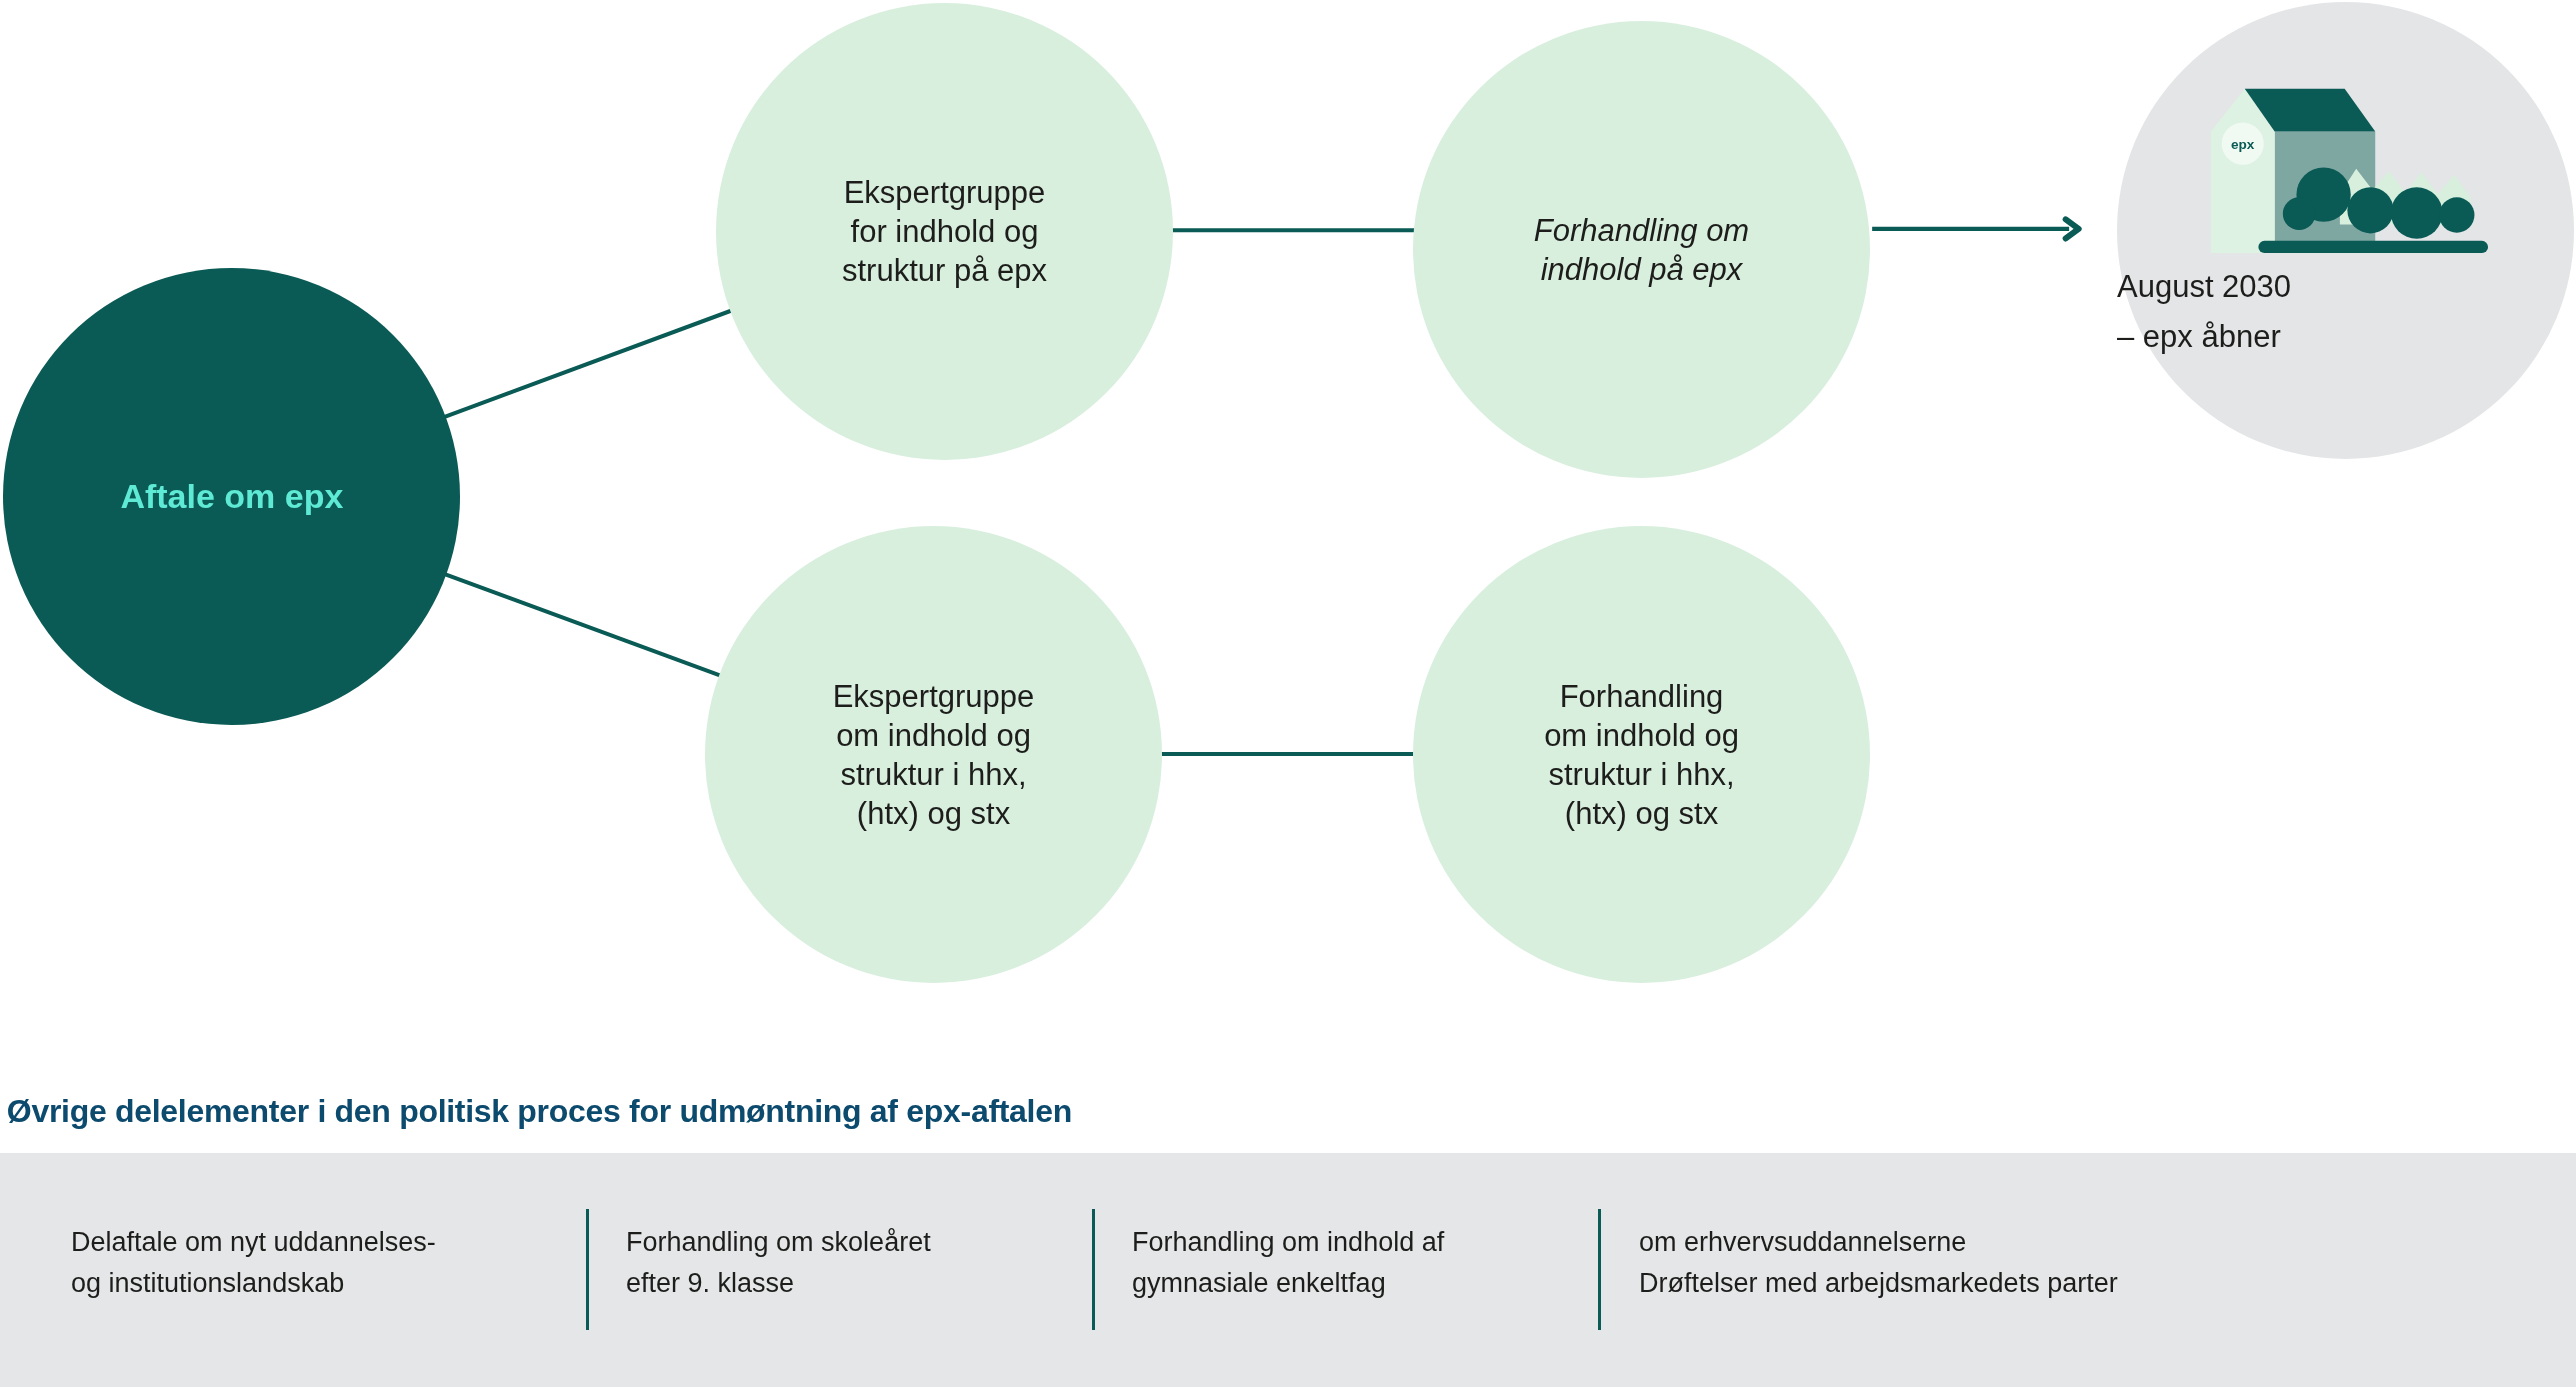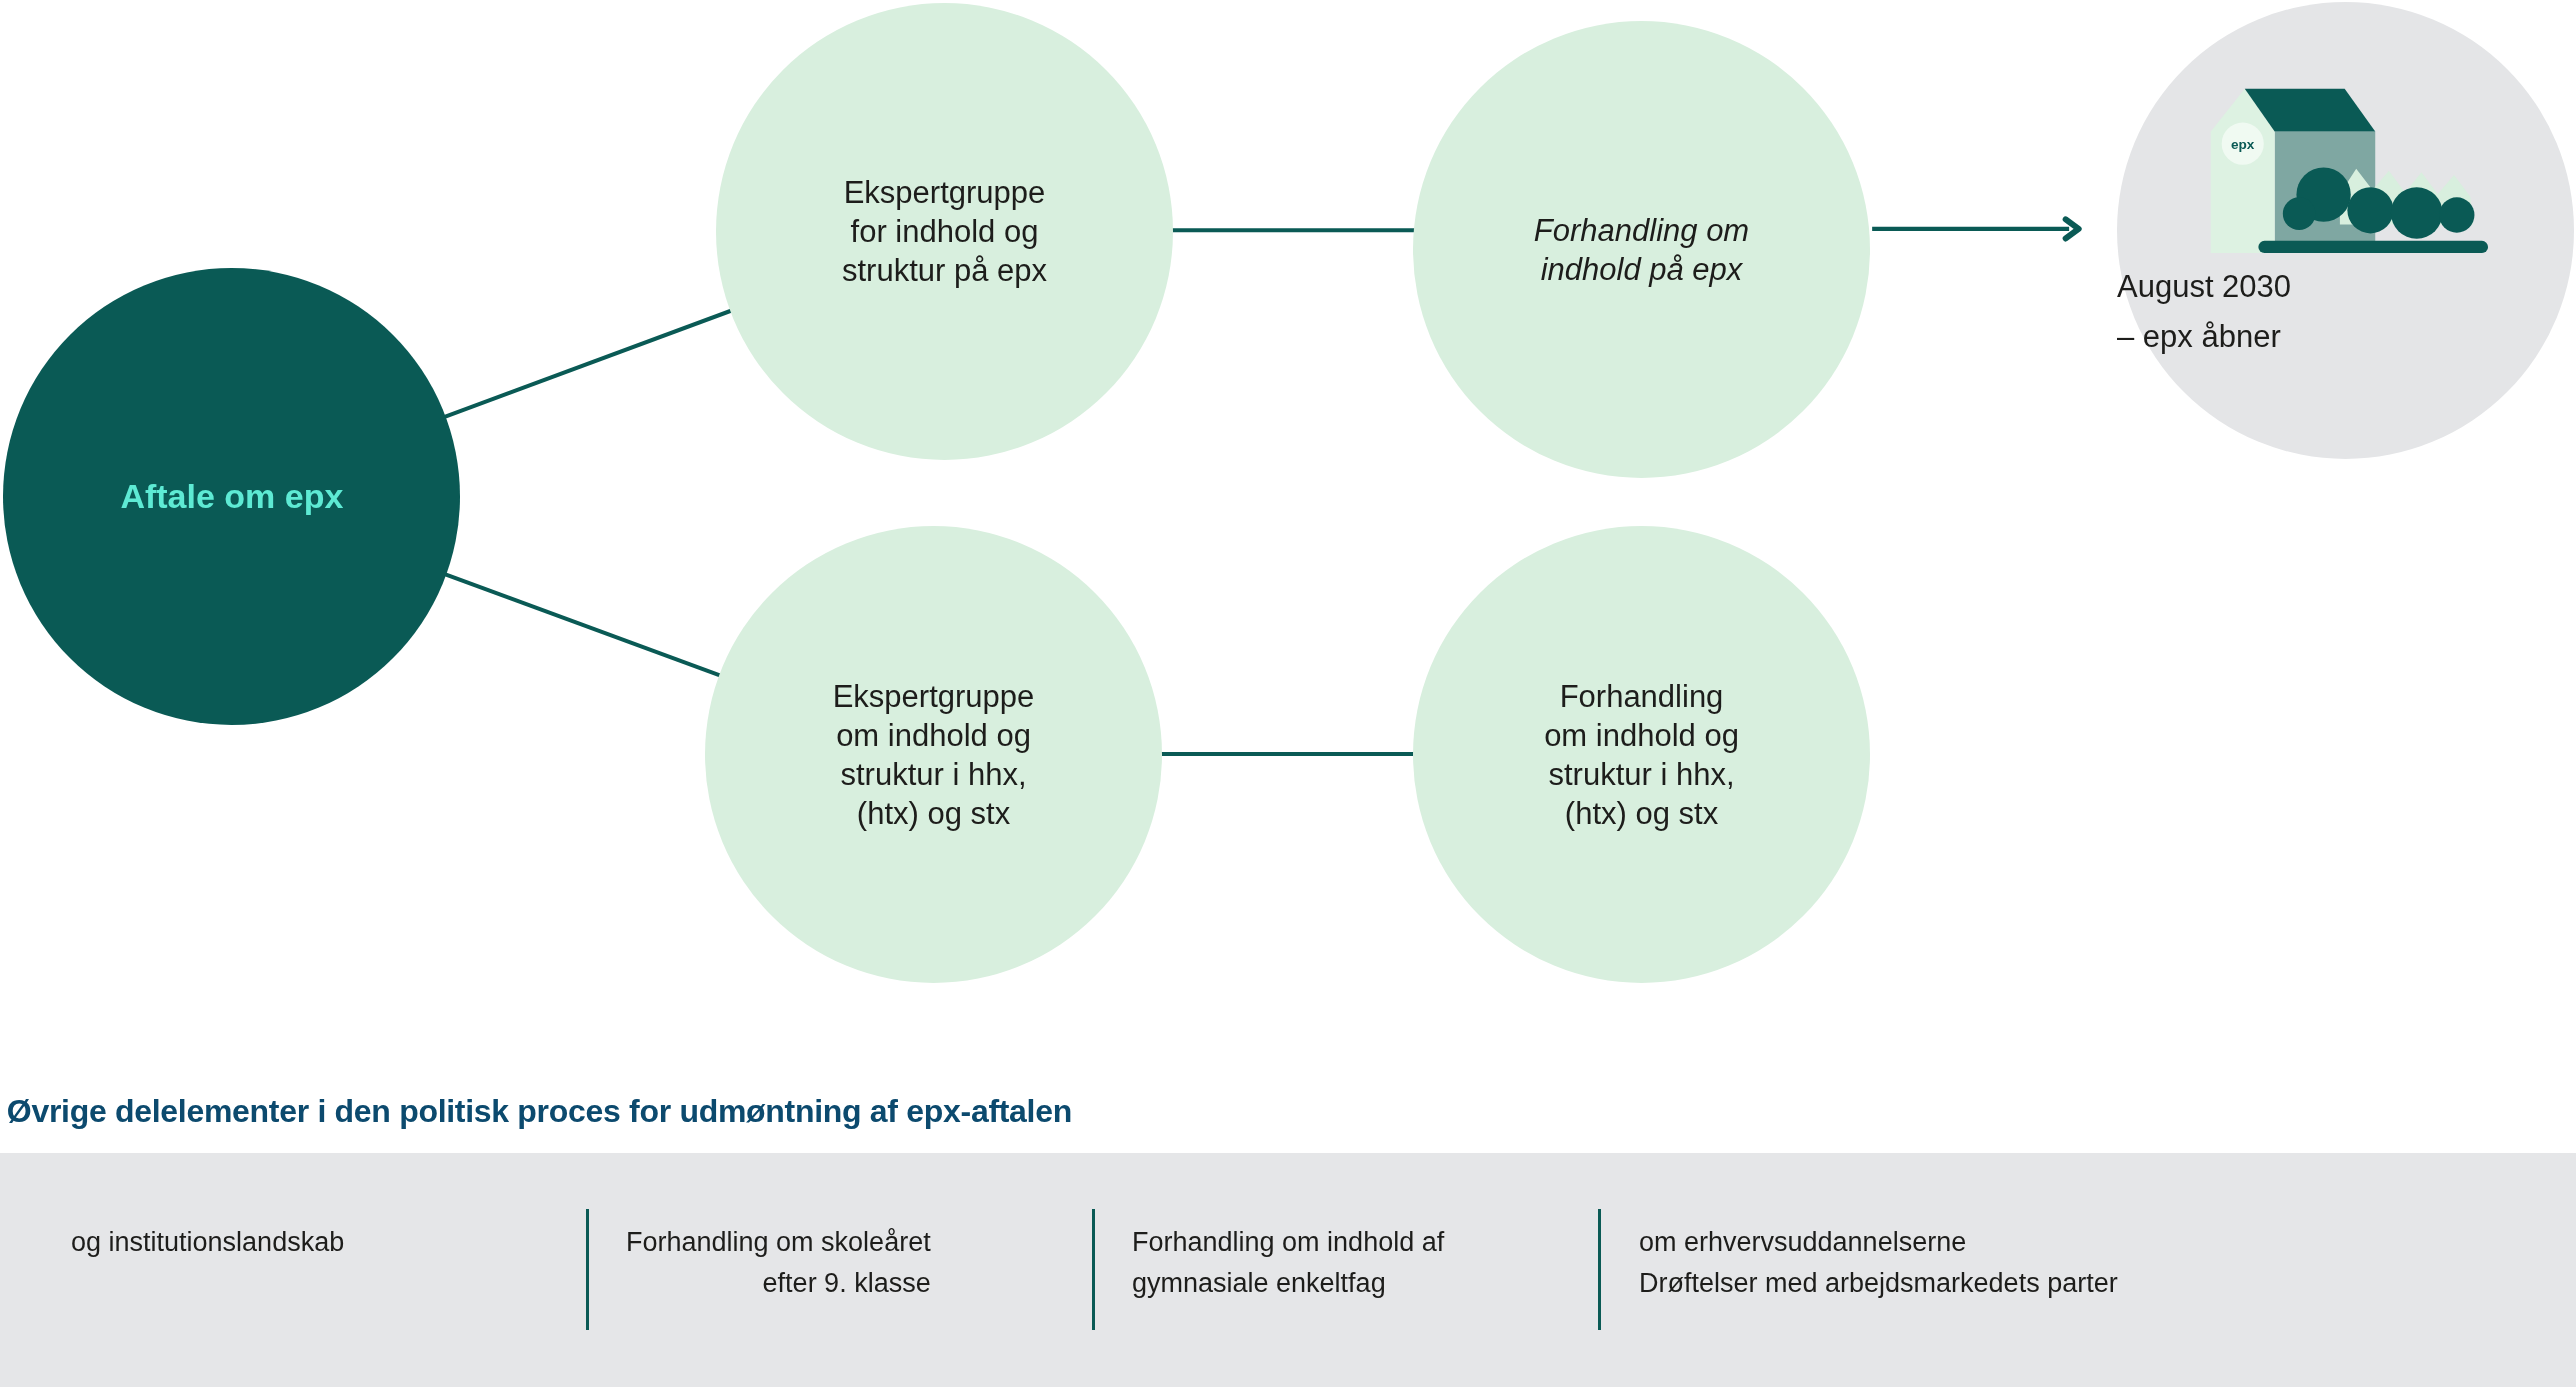--- a/index.html
+++ b/index.html
@@ -35,21 +35,21 @@
   }
   #footer-band{
     position:absolute;left:0;top:1153px;width:2576px;height:234px;
     background:#e5e6e8;z-index:1;
   }
   .footer-item{
     position:absolute;top:69px;font-size:27px;line-height:41px;color:#1d1d1b;
   }
   .footer-item span{display:block;}
   #footer-item-0{left:71px;}
-  #footer-item-1{left:626px;text-align:right;}
+  #footer-item-1{left:626px;}
   #footer-item-2{left:1132px;}
   #footer-item-3{left:1639px;}
   .footer-divider{
     position:absolute;top:56px;width:3.4px;height:121px;background:#0a5a55;
   }
   #divider-0{left:586px;}
   #divider-1{left:1092px;}
   #divider-2{left:1598px;}
 </style>
 </head>
@@ -123,20 +123,21 @@
   <div class="milestone-text">
     <span>August 2030</span>
     <span>– epx åbner</span>
   </div>
 </div>
 
 <div id="footer-heading">Øvrige delelementer i den politisk proces for udmøntning af epx-aftalen</div>
 
 <div id="footer-band">
   <div class="footer-item" id="footer-item-0">
+    <span>Delaftale om nyt uddannelses-</span>
     <span>og institutionslandskab</span>
   </div>
   <div class="footer-divider" id="divider-0"></div>
   <div class="footer-item" id="footer-item-1">
     <span>Forhandling om skoleåret</span>
     <span>efter 9. klasse</span>
   </div>
   <div class="footer-divider" id="divider-1"></div>
   <div class="footer-item" id="footer-item-2">
     <span>Forhandling om indhold af</span>

